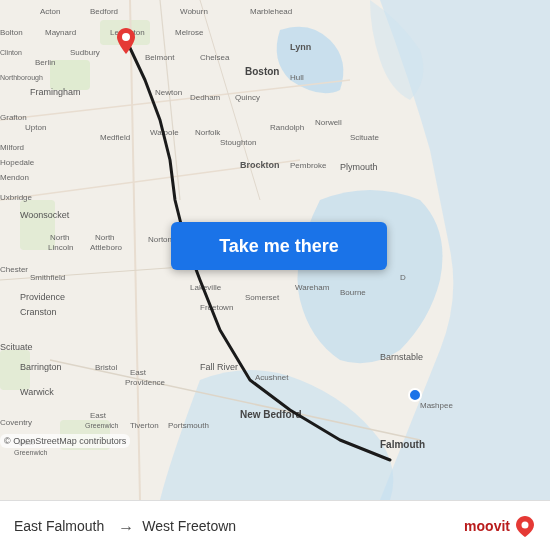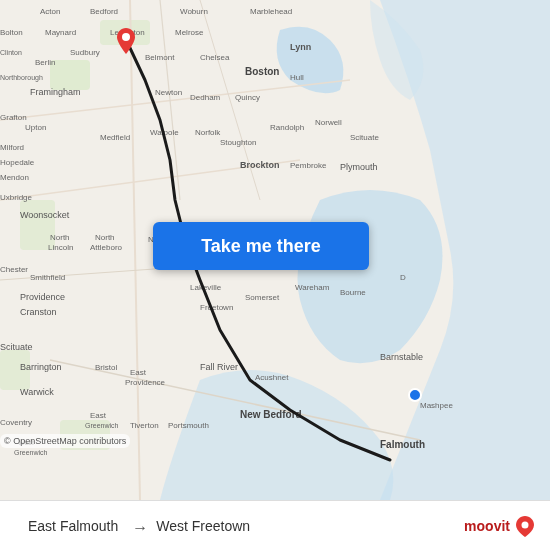--- a/index.html
+++ b/index.html
@@ -24,21 +24,21 @@
       width: 100%;
       height: 100%;
       position: absolute;
       top: 0;
       left: 0;
     }
 
     #take-me-there-btn {
       position: absolute;
       top: 222px;
-      left: 153px;
+      left: 171px;
       width: 216px;
       height: 48px;
       background-color: #1a73e8;
       color: white;
       border: none;
       border-radius: 6px;
       font-size: 18px;
       font-weight: bold;
       cursor: pointer;
       display: flex;
@@ -47,21 +47,21 @@
       box-shadow: 0 2px 8px rgba(0,0,0,0.3);
       z-index: 10;
     }
 
     #bottom-bar {
       width: 550px;
       height: 50px;
       background-color: #ffffff;
       display: flex;
       align-items: center;
-      padding: 0 28px;
+      padding: 0 14px;
       border-top: 1px solid #ddd;
       position: relative;
     }
 
     .origin-label {
       font-size: 14px;
       font-weight: 500;
       color: #333;
       margin-right: 6px;
     }

